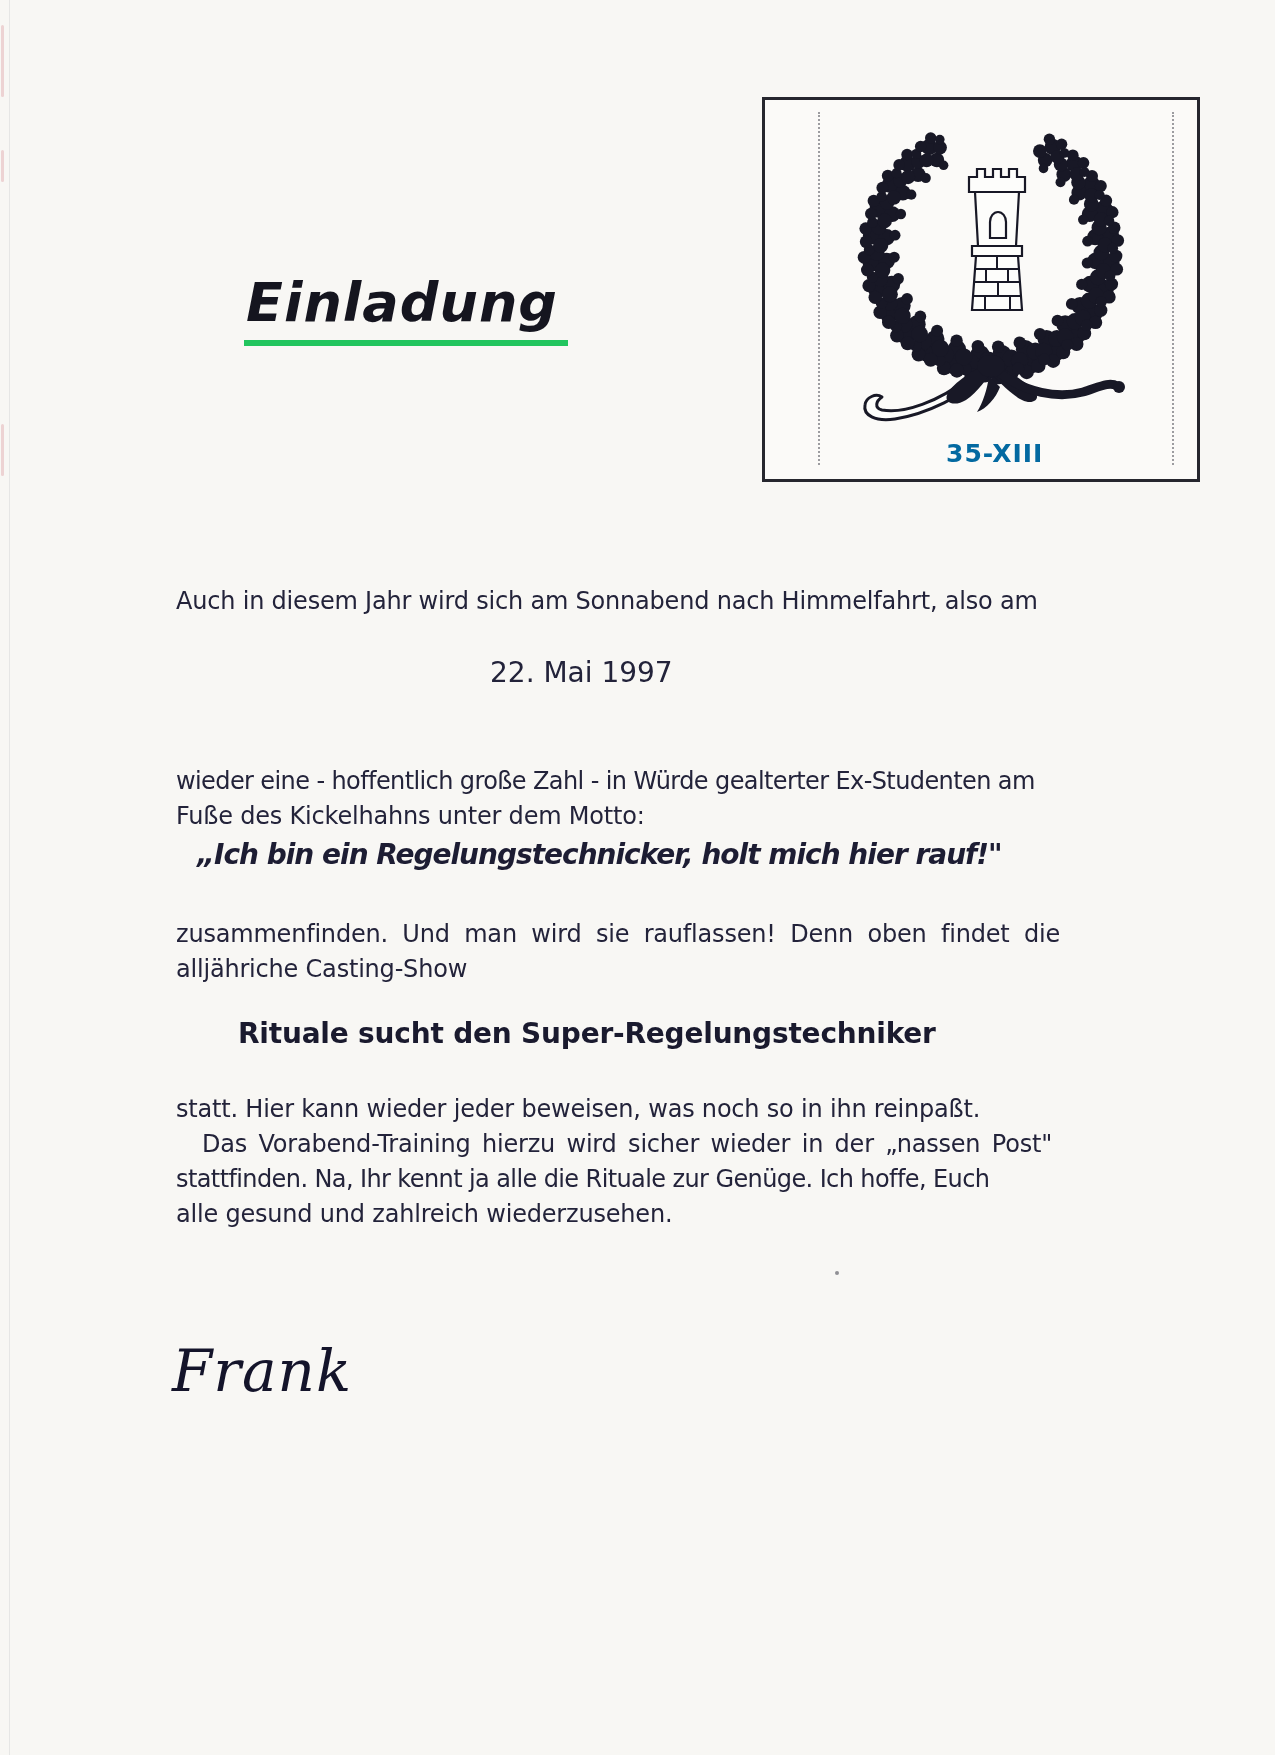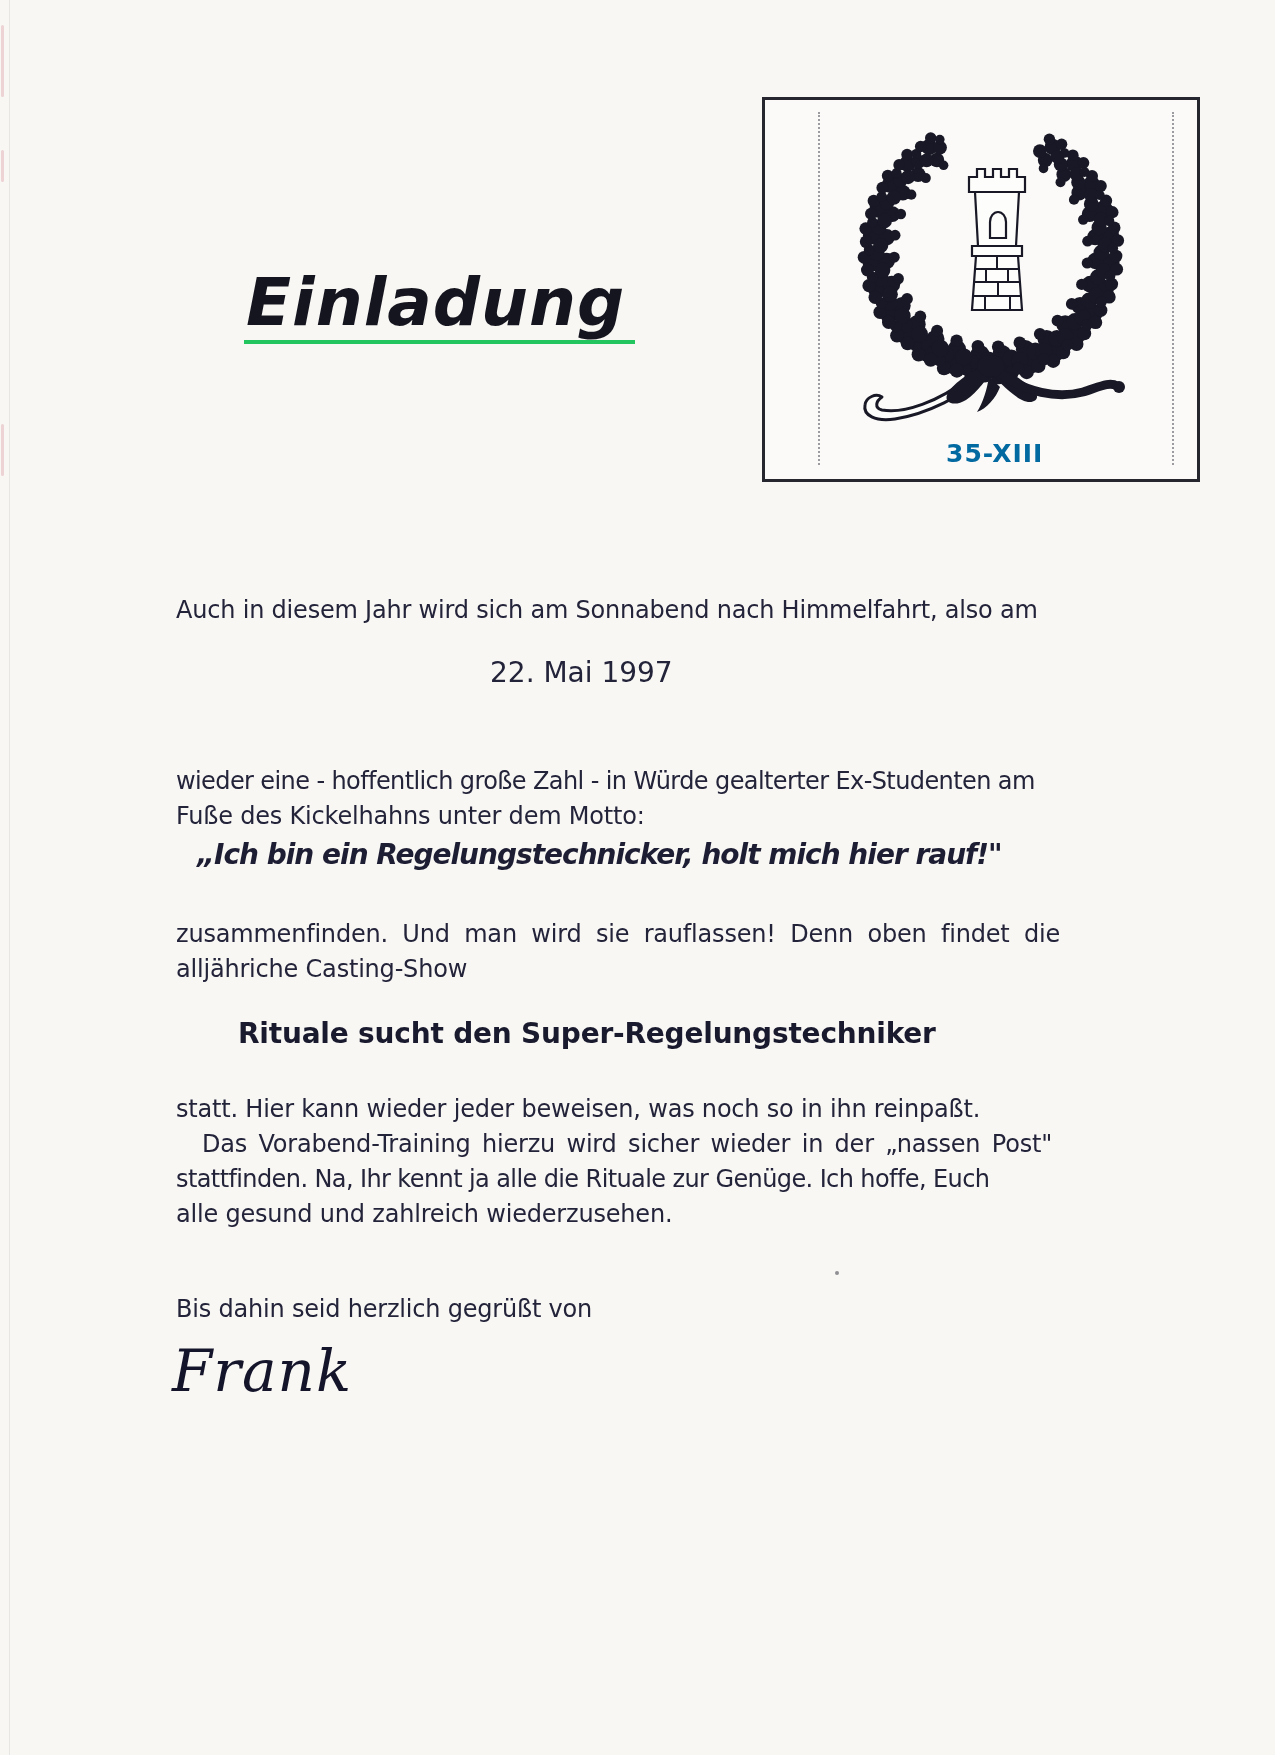--- a/index.html
+++ b/index.html
@@ -15,25 +15,25 @@
   .abs{position:absolute;}
   .line{white-space:nowrap;}
   .body-text{font-size:24px;line-height:35px;letter-spacing:-0.2px;}
   .tight{letter-spacing:-0.6px;}
   .sp-wide{word-spacing:7px;}
   .sp-med{word-spacing:4px;text-align:center;}
 
   
   .letter-title{
     left:244px;top:266px;
-    font-size:66px;line-height:74px;
+    font-size:54px;line-height:74px;
     font-weight:bold;font-style:italic;
     letter-spacing:1px;
     color:#15151f;
-    border-bottom:4px solid #22c55e;
+    border-bottom:6px solid #22c55e;
     padding:0 10px 0 2px;
   }
 
   
   .logo-box{
     left:762px;top:97px;
     width:432px;height:379px;
     border:3px solid #26262e;
     background:#fbfaf8;
   }
@@ -48,21 +48,21 @@
   }
   .emblem-svg{left:0;top:0;}
   #wreath-leaves circle{fill:#181826;}
   .ribbon-dark{fill:#181826;}
   .ribbon-stroke{fill:none;stroke:#181826;stroke-width:9;stroke-linecap:round;}
   .ribbon-white{fill:#fdfdfb;stroke:#181826;stroke-width:3;stroke-linejoin:round;}
   .tower-part{fill:#fdfdfb;stroke:#181826;stroke-width:2.2;}
   .tower-line{fill:none;stroke:#181826;stroke-width:2;}
 
   
-  .intro-line{left:176px;top:584px;margin-top:9px;}
+  .intro-line{left:176px;top:584px;}
   .event-date{left:490px;top:655px;font-size:28px;letter-spacing:0;}
   .para2{left:176px;top:764px;}
   .motto-line{
     left:197px;top:835px;
     font-size:28px;line-height:40px;
     font-weight:bold;font-style:italic;
     letter-spacing:-1px;
     color:#1d1d33;
     text-align:right;
   }
@@ -355,17 +355,16 @@
 
   <div class="abs line show-heading">Rituale sucht den Super-Regelungstechniker</div>
 
   <div class="abs body-text para4">
     <div class="line">statt. Hier kann wieder jeder beweisen, was noch so in ihn reinpaßt.</div>
     <div class="line sp-med">Das Vorabend-Training hierzu wird sicher wieder in der „nassen Post"</div>
     <div class="line tight">stattfinden. Na, Ihr kennt ja alle die Rituale zur Genüge. Ich hoffe, Euch</div>
     <div class="line">alle gesund und zahlreich wiederzusehen.</div>
   </div>
 
-  <div class="abs body-text line closing-line">Bis dahin seid herzlich gegrüßt von</div>
 
   <div class="abs line signature">Frank</div>
 
 </div>
 
 </body></html>

